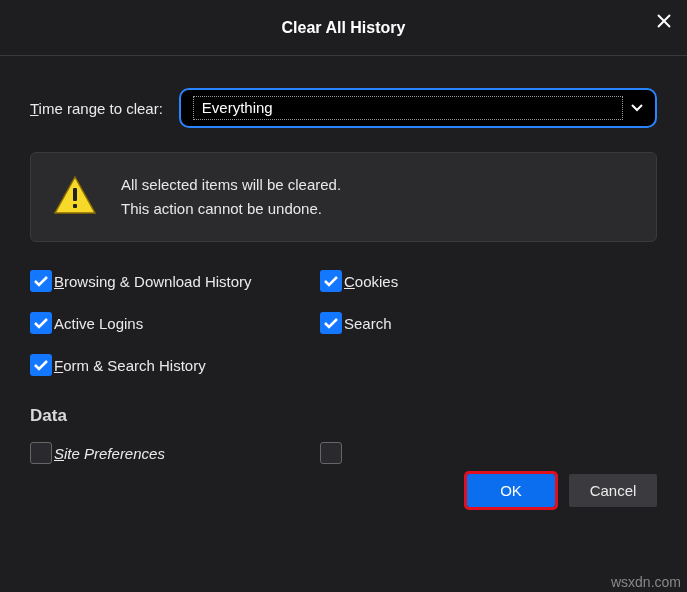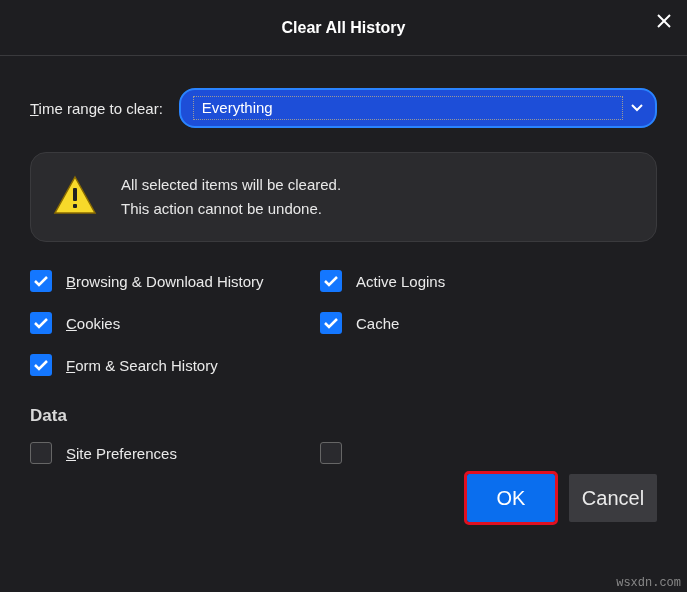--- a/index.html
+++ b/index.html
@@ -55,42 +55,42 @@
       font-size: 15px;
       color: #eaeaea;
     }
     .time-label .ul { text-decoration: underline; }
     .dropdown {
       flex: 1;
       display: flex;
       align-items: center;
       justify-content: space-between;
       height: 40px;
-      background: #1d4ed8;
+      background: #000000;
       border: 2px solid #2a84ff;
-      border-radius: 16px;
+      border-radius: 10px;
       padding: 0 12px;
       cursor: pointer;
       position: relative;
     }
     .dropdown-inner {
       border: 1px dotted #999;
       padding: 2px 8px;
       flex: 1;
       margin-right: 8px;
     }
     .dropdown-text { font-size: 15px; color: #fff; }
     .chevron {
       display: flex;
       align-items: center;
     }
     .warning-box {
       background: #2b2b2e;
       border: 1px solid #3a3a3d;
-      border-radius: 16px;
+      border-radius: 6px;
       padding: 20px 22px;
       display: flex;
       align-items: center;
       gap: 24px;
       margin-bottom: 28px;
     }
     .warning-icon {
       flex-shrink: 0;
     }
     .warning-text p {
@@ -106,21 +106,21 @@
     }
     .check-grid {
       display: grid;
       grid-template-columns: 290px 1fr;
       row-gap: 20px;
       margin-bottom: 30px;
     }
     .check-item {
       display: flex;
       align-items: center;
-      gap: 14px;
+      gap: 2px;
       cursor: pointer;
     }
     .cbox {
       width: 22px;
       height: 22px;
       border-radius: 3px;
       display: flex;
       align-items: center;
       justify-content: center;
       flex-shrink: 0;
@@ -139,45 +139,44 @@
     }
     .clabel .ul { text-decoration: underline; }
     .button-row {
       display: flex;
       justify-content: flex-end;
       gap: 14px;
       margin-top: 10px;
     }
     .btn {
       min-width: 88px;
-      height: 48px;
-      display: flex;
-      align-items: center;
-      justify-content: center;
-      font-size: 20px;
+      height: 33px;
+      display: flex;
+      align-items: center;
+      justify-content: center;
+      font-size: 15px;
       border-radius: 2px;
       cursor: pointer;
     }
     .btn-primary {
       background: #0a6eee;
       color: #fff;
       outline: 3px solid #e01020;
       outline-offset: 0px;
     }
     .btn-secondary {
       background: #3b3b3f;
       color: #eaeaea;
     }
     .watermark {
       position: absolute;
       right: 6px;
       bottom: 2px;
-      font-size: 12px;
+      font-size: 14px;
       color: #888;
-      font-family: Liberation Mono, monospace;
     }
   </style>
 </head>
 <body>
 
 <div class="dialog">
   <div class="titlebar">
     <div class="titlebar-title">Clear All History</div>
     <div class="close-btn">
       <svg width="14" height="14" viewBox="0 0 14 14">
@@ -226,51 +225,51 @@
             </svg>
           </div>
         <span class="clabel"><span class="ul">B</span><span>rowsing &amp; Download History</span></span>
       </div>
       <div class="check-item">
         <div class="cbox checked">
             <svg width="14" height="11">
               <path d="M1 5 L5 9 L13 1" stroke="#fff" stroke-width="2.5" fill="none"></path>
             </svg>
           </div>
+        <span class="clabel"><span class="ul">C</span><span>ookies</span></span>
+      </div>
+      <div class="check-item">
+        <div class="cbox checked">
+            <svg width="14" height="11">
+              <path d="M1 5 L5 9 L13 1" stroke="#fff" stroke-width="2.5" fill="none"></path>
+            </svg>
+          </div>
         <span class="clabel">Active Logins</span>
       </div>
       <div class="check-item">
         <div class="cbox checked">
             <svg width="14" height="11">
               <path d="M1 5 L5 9 L13 1" stroke="#fff" stroke-width="2.5" fill="none"></path>
             </svg>
           </div>
-        <span class="clabel"><span class="ul">C</span><span>ookies</span></span>
-      </div>
-      <div class="check-item">
-        <div class="cbox checked">
-            <svg width="14" height="11">
-              <path d="M1 5 L5 9 L13 1" stroke="#fff" stroke-width="2.5" fill="none"></path>
-            </svg>
-          </div>
-        <span class="clabel">Cache</span>
+        <span class="clabel">Search</span>
       </div>
       <div class="check-item">
         <div class="cbox checked">
             <svg width="14" height="11">
               <path d="M1 5 L5 9 L13 1" stroke="#fff" stroke-width="2.5" fill="none"></path>
             </svg>
           </div>
         <span class="clabel"><span class="ul">F</span><span>orm &amp; Search History</span></span>
       </div>
     </div>
 
     <div class="section-header">Data</div>
 
-    <div class="check-grid" style="margin-bottom:3px;">
+    <div class="check-grid" style="margin-bottom:3px;font-style:italic;">
       <div class="check-item">
         <div class="cbox unchecked"></div>
         <span class="clabel"><span class="ul">S</span><span>ite Preferences</span></span>
       </div>
       <div class="check-item">
         <div class="cbox unchecked"></div>
       </div>
     </div>
 
     <div class="button-row">

